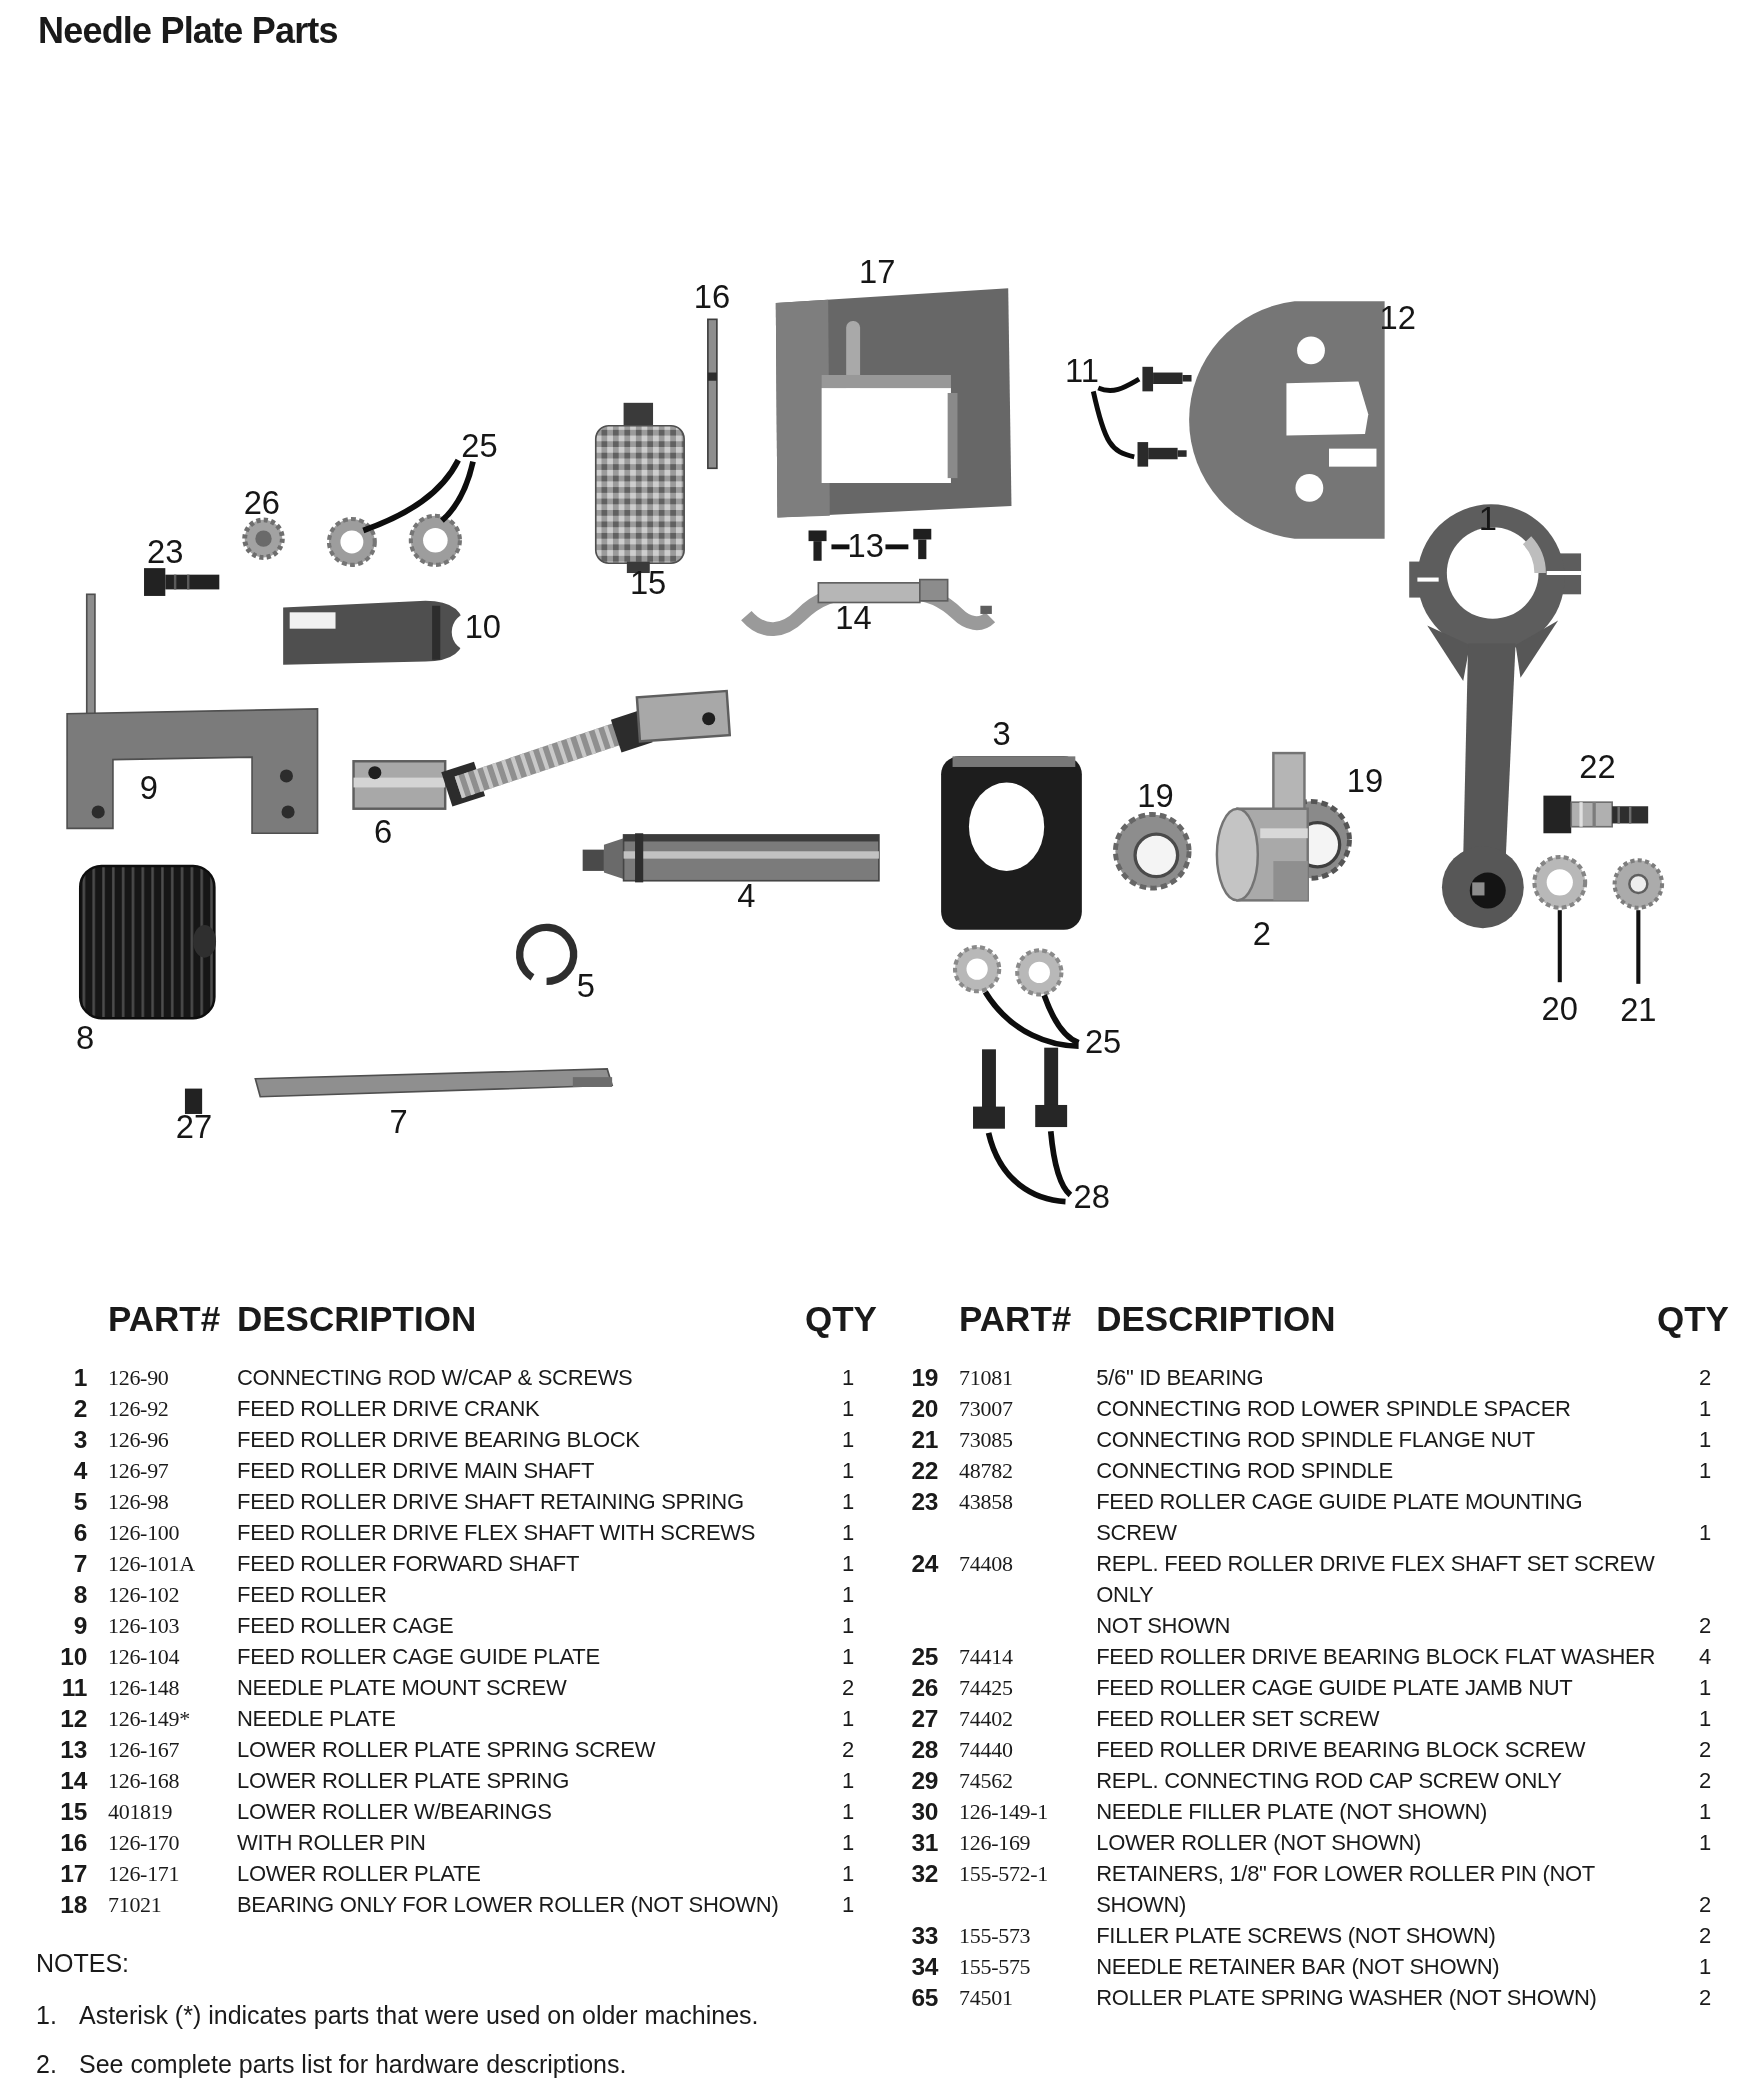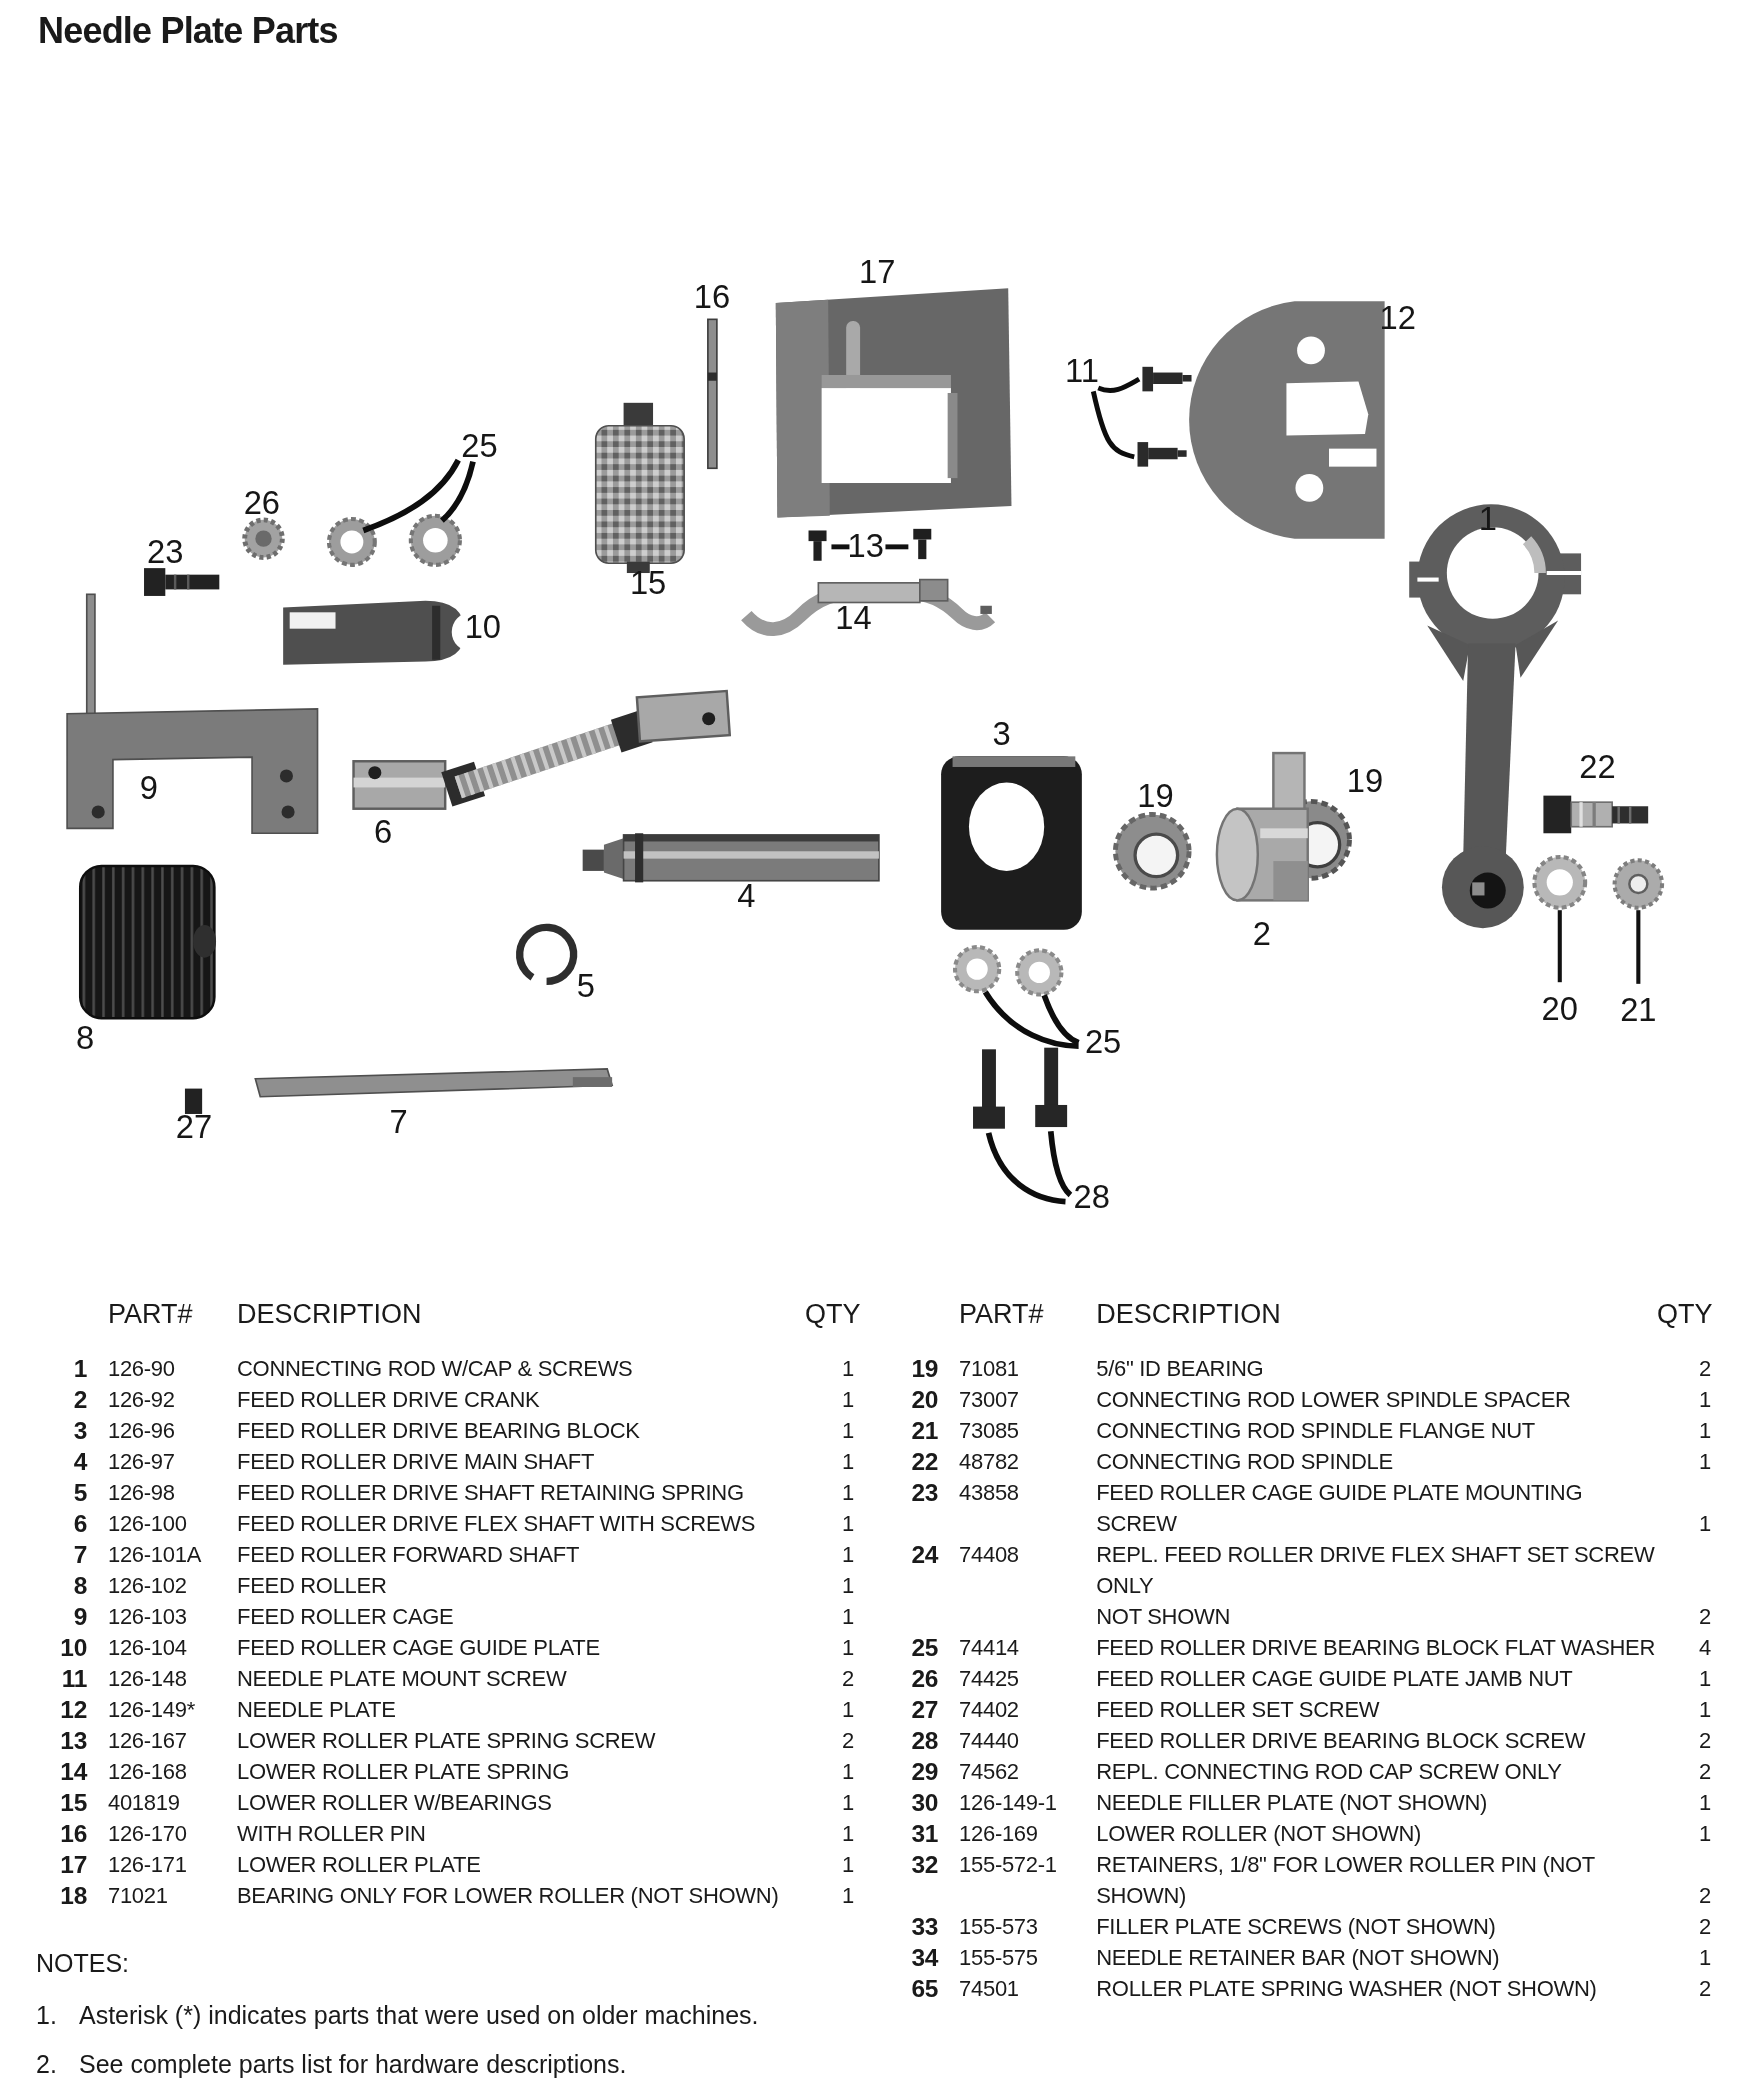--- a/index.html
+++ b/index.html
@@ -6,26 +6,26 @@
   #page{position:relative;width:1739px;height:2095px;background:#ffffff;
         font-family:"Liberation Sans", sans-serif;color:#1a1a1a;overflow:hidden;}
   #page-title{position:absolute;left:38px;top:9.8px;font-size:36px;font-weight:bold;
         letter-spacing:-0.8px;}
   #diagram{position:absolute;left:0;top:0;}
   .callout{font-family:"Liberation Sans", sans-serif;font-size:40px;fill:#161616;}
   
   .parts-table{position:absolute;top:1299px;border-collapse:collapse;table-layout:fixed;}
   #left-table{left:36px;width:818px;}
   #right-table{left:884px;width:827px;}
-  .parts-table th{font-size:27px;font-weight:normal;text-align:left;padding:0 0 23px 0;}
+  .parts-table th{font-size:35px;font-weight:bold;text-align:left;padding:0 0 23px 0;}
   .parts-table th.qty-h{text-align:right;}
   .parts-table td{font-size:22px;letter-spacing:-0.3px;vertical-align:top;
         padding:0;line-height:31px;}
   td.num{font-size:24.5px;font-weight:bold;text-align:right;padding-right:21px;}
-  td.part{white-space:nowrap;}
+  td.part{white-space:nowrap;font-family:Liberation Serif, serif;}
   td.desc{white-space:pre-line;}
   td.qty{text-align:right;vertical-align:bottom;}
   
   #notes{position:absolute;left:36px;top:1949px;font-size:25px;}
   #notes .note-head{margin-bottom:23px;}
   #notes .note-item{margin-bottom:21px;line-height:28px;}
   #notes .note-num{display:inline-block;width:43px;}
 </style>
 </head>
 <body>

